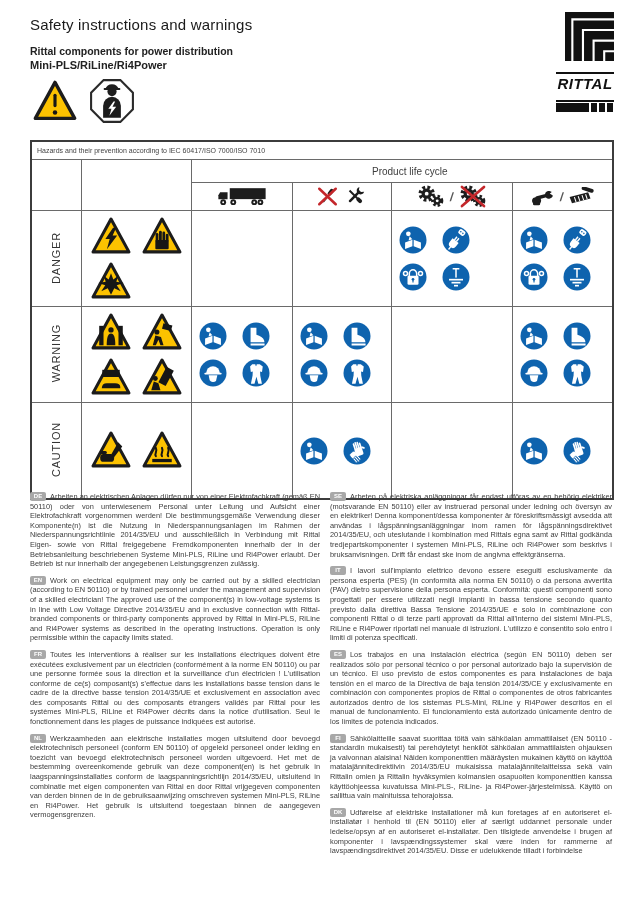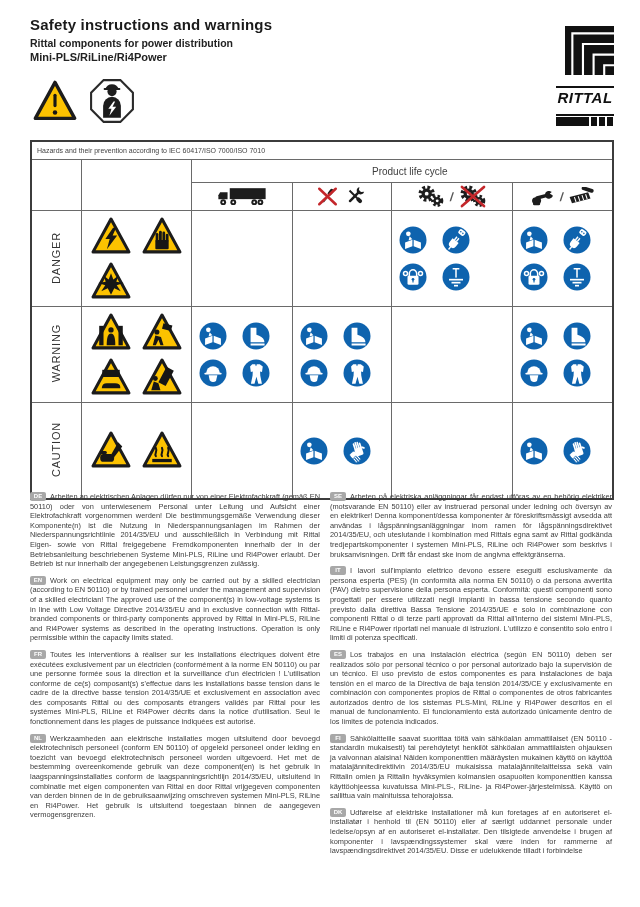--- a/index.html
+++ b/index.html
@@ -1,27 +1,27 @@
 <!DOCTYPE html>
 <html><head>
 <meta charset="utf-8">
 <style>
   html,body{margin:0;padding:0;}
   body{width:640px;height:907px;background:#fff;position:relative;overflow:hidden;
        font-family:"Liberation Sans", sans-serif;color:#2b2b2b;}
   
   .hdr{position:absolute;left:30px;top:16px;}
-  .hdr .title{font-size:15px;font-weight:bold;color:#1a1a1a;letter-spacing:.2px;}
-  .hdr .sub{font-size:10.5px;font-weight:bold;color:#222;margin-top:4px;}
+  .hdr .title{font-size:15px;font-weight:normal;color:#1a1a1a;letter-spacing:.2px;}
+  .hdr .sub{font-size:10.5px;font-weight:bold;color:#222;margin-top:12px;}
   .hdr .sub2{font-size:11px;font-weight:bold;color:#222;margin-top:2px;}
   .top-icons{position:absolute;left:30px;top:78px;display:flex;gap:9px;align-items:flex-end;}
   .big-tri{width:50px;height:45px;}
   .big-oct{width:46px;height:46px;}
   
-  .logo{position:absolute;right:26px;top:26px;width:58px;margin-left:27px;}
+  .logo{position:absolute;right:26px;top:12px;width:58px;margin-left:27px;}
   .logo .sq{width:49px;height:49px;margin-left:9px;}
   .logo .rule{height:2px;background:#111;margin-top:7px;}
   .logo .word{font-size:15px;font-weight:bold;font-style:italic;color:#111;
               letter-spacing:.5px;text-align:center;padding:1px 0 1px 0;}
   .logo .bar{display:flex;gap:2px;height:9px;margin-top:1px;}
   .logo .bar .b1{flex:0 0 33px;background:#111;}
   .logo .bar .b2{flex:0 0 6px;background:#111;}
   
   table.haz{position:absolute;left:30px;top:140px;width:582px;border-collapse:collapse;
             table-layout:fixed;border:2px solid #3c3c3c;}

